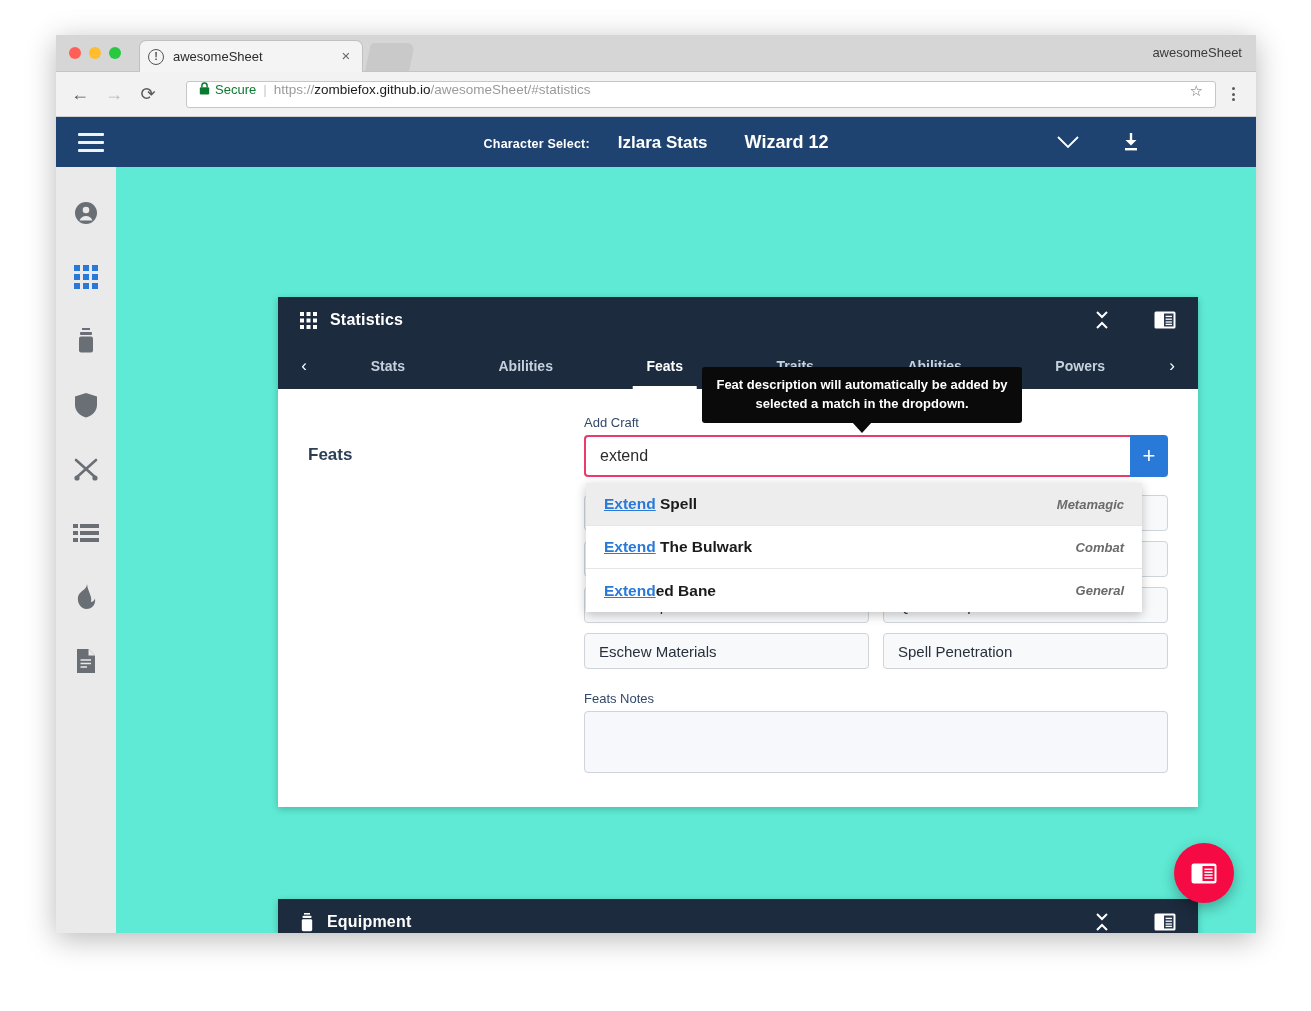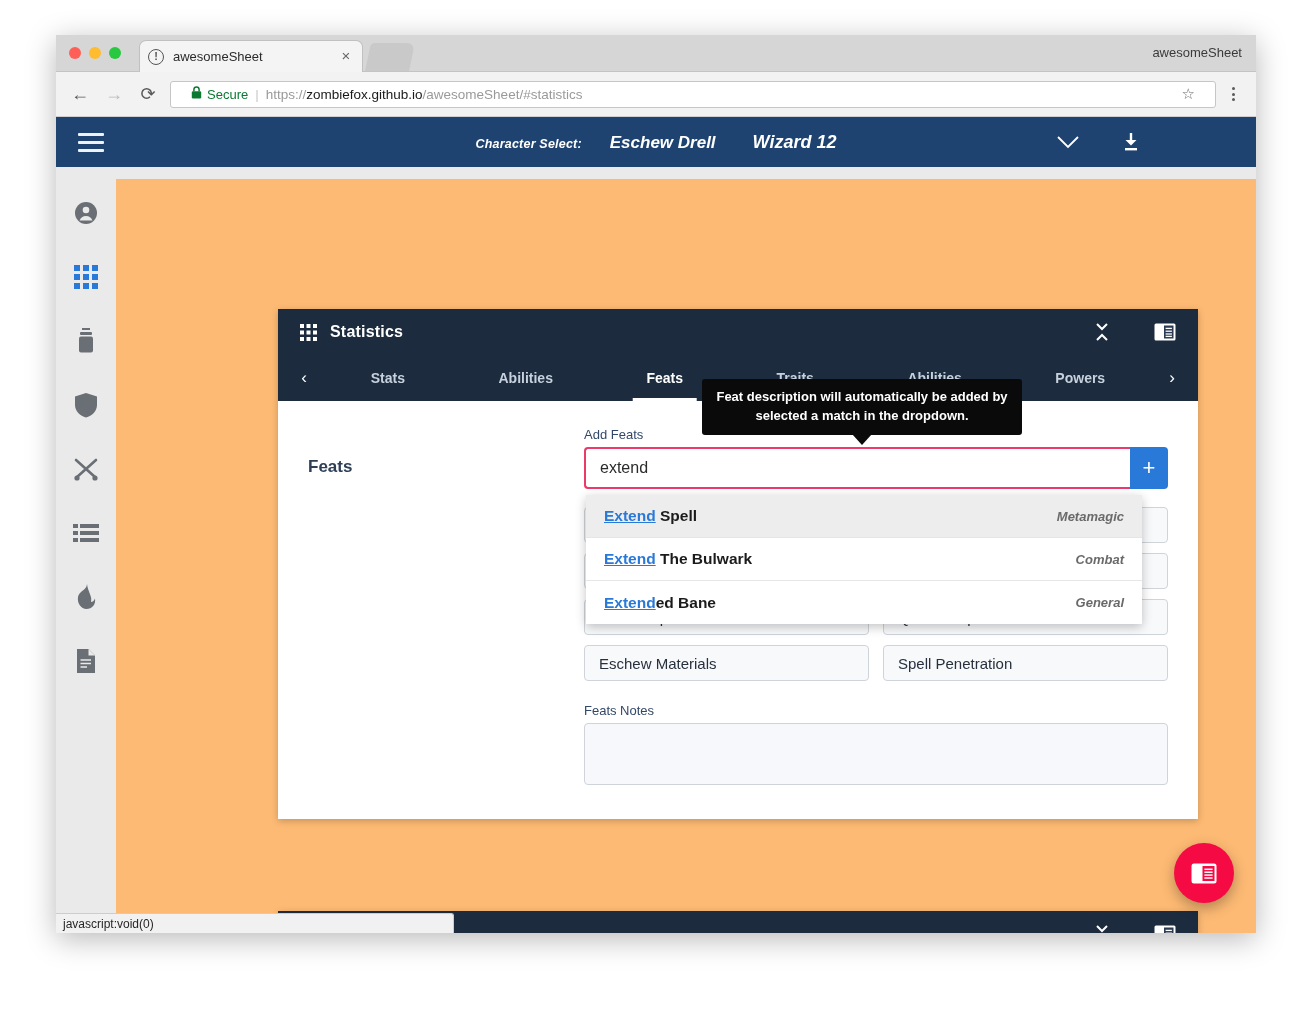--- a/index.html
+++ b/index.html
@@ -94,23 +94,23 @@
     display: flex; align-items: center; justify-content: center;
     color: #5a5a5a; font-size: 18px;
     margin-right: 6px; cursor: pointer;
   }
   .navbtn.disabled { color: #bcbcbc; }
   .urlbar {
     flex: 1 1 auto; height: 27px;
     background: #ffffff;
     border: 1px solid #c6c6c6;
     border-radius: 3px;
-    display: flex; align-items: center;
-    padding: 0 20px;
-    margin-left: 2px;
+    display: flex; 
+    padding: 0 12px;
+    margin-left: 18px;
     font-size: 13.5px;
   }
   .lock { color: #0b7a31; font-size: 12px; margin-right: 5px; }
   .secure-label { color: #0b7a31; font-size: 13px; margin-right: 7px; }
   .url-sep { color: #c8c8c8; margin-right: 7px; }
   .url-text { color: #9a9a9a; }
   .url-text .host { color: #1a1a1a; }
   .star { margin-left: auto; color: #6d6d6d; font-size: 15px; cursor: pointer; }
   .kebab {
     width: 26px; height: 26px; margin-left: 4px;
@@ -127,21 +127,20 @@
     overflow: hidden;
   }
 
   
   .appbar {
     position: relative;
     height: 50px;
     background: #1e4370;
     display: flex; align-items: center;
     color: #ffffff;
-    font-style: italic;
   }
   .hamburger {
     width: 26px; margin-left: 22px;
     display: flex; flex-direction: column; gap: 5px; cursor: pointer;
   }
   .hamburger span { display: block; height: 3px; background: #eef2f6; border-radius: 1px; }
   .appbar-center {
     position: absolute; left: 0; right: 0;
     display: flex; align-items: baseline; justify-content: center; gap: 10px;
     pointer-events: none;
@@ -165,23 +164,22 @@
   }
   .rail-item {
     width: 36px; height: 36px;
     display: flex; align-items: center; justify-content: center;
     cursor: pointer;
   }
 
   
   .content {
     position: absolute; left: 60px; right: 0; top: 50px; bottom: 0;
-    background: #fdba74;
+    background: #5eead4;
     overflow: hidden;
-    margin-top: 12px;
   }
   .page-inner { position: relative; width: 1140px; }
 
   
   .card {
     position: absolute;
     left: 162px; width: 920px;
     background: #ffffff;
     box-shadow: 0 2px 7px rgba(0,0,0,0.22);
   }
@@ -412,21 +410,21 @@
     <div id="app-viewport">
 
       <div class="appbar">
         <div class="hamburger">
           <span></span>
             <span></span>
             <span></span>
         </div>
         <div class="appbar-center">
           <span class="char-select-label">Character Select:</span>
-          <span class="char-name">Eschew Drell</span>
+          <span class="char-name">Izlara Stats</span>
           <span class="char-class">Wizard 12</span>
         </div>
         <div class="appbar-right">
           <div class="appbar-icon">
             <svg width="26" height="16" viewBox="0 0 26 16" aria-hidden="true">
               <path d="M3 3 L13 13 L23 3" fill="none" stroke="#ffffff" stroke-width="1.8"></path>
             </svg>
           </div>
           <div class="appbar-icon">
             <svg width="20" height="20" viewBox="0 0 20 20" aria-hidden="true">
@@ -569,21 +567,21 @@
               <div class="tab-arrow">›</div>
             </div>
 
             <div class="card-body">
               <div class="section-row">
                 <div class="section-label">Feats</div>
                 <div class="section-fields">
 
                   <div class="tooltip">Feat description will automatically be added by selected a match in the dropdown.</div>
 
-                  <div class="field-label">Add Feats</div>
+                  <div class="field-label">Add Craft</div>
                   <div class="input-row">
                     <input class="text-input" type="text" value="extend" style="">
                     <button class="add-btn">+</button>
                   </div>
 
                   <div class="autocomplete">
                     <div class="ac-item highlighted">
                       <span class="ac-name"><span class="ac-match">Extend</span><span> Spell</span></span>
                       <span class="ac-type">Metamagic</span>
                     </div>
@@ -658,17 +656,16 @@
           <rect x="11.5" y="3" width="12" height="15" fill="#f50a43"></rect>
           <g stroke="#ffffff" stroke-width="1.5">
             <path d="M13.4 6.3 H21.6"></path>
               <path d="M13.4 9.2 H21.6"></path>
               <path d="M13.4 12.1 H21.6"></path>
               <path d="M13.4 15 H21.6"></path>
           </g>
         </svg>
       </div>
 
-      <div class="statusbar">javascript:void(0)</div>
 
     </div>
   </div>
 </div>
 
 </body></html>

